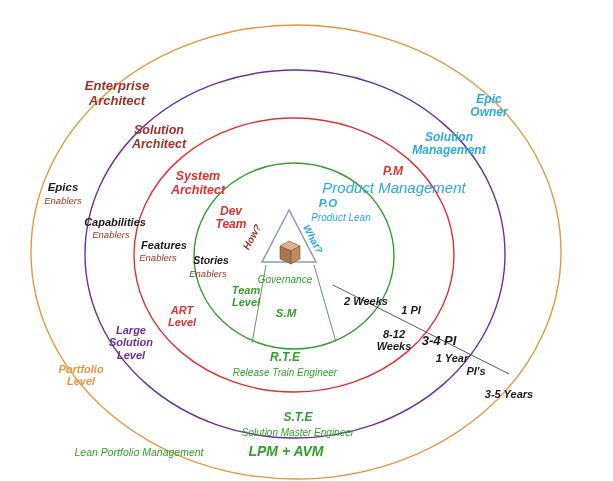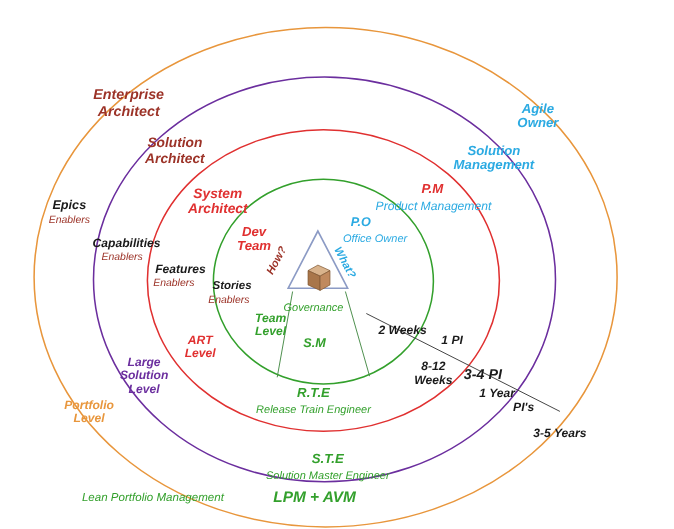--- a/index.html
+++ b/index.html
@@ -46,21 +46,21 @@
 
     <g>
       <polygon points="280,233 289,228 300,233 291,238" fill="#D9B38C" stroke="#7A5230" stroke-width="0.6"></polygon>
       <polygon points="280,233 291,238 291,251 280,246" fill="#A9764A" stroke="#7A5230" stroke-width="0.6"></polygon>
       <polygon points="291,238 300,233 300,246 291,251" fill="#C0895E" stroke="#7A5230" stroke-width="0.6"></polygon>
     </g>
   </svg>
 
   <div class="lbl dr" style="left:117px; top:81px; font-size:13px;">Enterprise
 Architect</div>
-  <div class="lbl cy" style="left:489px; top:93px; font-size:12px;">Agile
+  <div class="lbl cy" style="left:489px; top:93px; font-size:12px;">Epic
 Owner</div>
   <div class="lbl bk" style="left:63px; top:174px; font-size:11.5px;">Epics</div>
   <div class="lbl dr thin" style="left:63px; top:188px; font-size:9.5px;">Enablers</div>
   <div class="lbl or" style="left:81px; top:362px; font-size:11px;">Portfolio
 Level</div>
   <div class="lbl bk" style="left:476px; top:358px; font-size:11px;">PI's</div>
   <div class="lbl bk" style="left:509px; top:381px; font-size:11px;">3-5 Years</div>
 
   <div class="lbl dr" style="left:159px; top:124px; font-size:12.5px;">Solution
 Architect</div>
@@ -72,35 +72,35 @@
 Solution
 Level</div>
   <div class="lbl bk" style="left:439px; top:328px; font-size:13px;">3-4 PI</div>
   <div class="lbl bk" style="left:452px; top:345px; font-size:11px;">1 Year</div>
   <div class="lbl gr" style="left:298px; top:405px; font-size:12px;">S.T.E</div>
   <div class="lbl gr thin" style="left:298px; top:420px; font-size:10px;">Solution Master Engineer</div>
 
   <div class="lbl rd" style="left:198px; top:170px; font-size:12.5px;">System
 Architect</div>
   <div class="lbl rd" style="left:393px; top:159px; font-size:12px;">P.M</div>
-  <div class="lbl cy thin" style="left:394px; top:175px; font-size:11px;">Product Management</div>
+  <div class="lbl cy thin" style="left:394px; top:175px; font-size:15px;">Product Management</div>
   <div class="lbl bk" style="left:164px; top:232px; font-size:11px;">Features</div>
   <div class="lbl dr thin" style="left:158px; top:245px; font-size:9.5px;">Enablers</div>
   <div class="lbl rd" style="left:182px; top:303px; font-size:11px;">ART
 Level</div>
   <div class="lbl bk" style="left:394px; top:327px; font-size:11px;">8-12
 Weeks</div>
   <div class="lbl bk" style="left:411px; top:297px; font-size:11px;">1 PI</div>
   <div class="lbl gr" style="left:285px; top:345px; font-size:12px;">R.T.E</div>
   <div class="lbl gr thin" style="left:285px; top:360px; font-size:10px;">Release Train Engineer</div>
 
   <div class="lbl rd" style="left:231px; top:205px; font-size:12px;">Dev
 Team</div>
   <div class="lbl cy" style="left:328px; top:190px; font-size:11.5px;">P.O</div>
-  <div class="lbl cy thin" style="left:341px; top:205px; font-size:10px;">Office Owner</div>
+  <div class="lbl cy thin" style="left:341px; top:205px; font-size:10px;">Product Lean</div>
   <div class="lbl bk" style="left:211px; top:248px; font-size:10.5px;">Stories</div>
   <div class="lbl dr thin" style="left:208px; top:261px; font-size:9.5px;">Enablers</div>
   <div class="lbl gr" style="left:246px; top:283px; font-size:11px;">Team
 Level</div>
   <div class="lbl bk" style="left:366px; top:288px; font-size:11px;">2 Weeks</div>
   <div class="lbl gr" style="left:286px; top:300px; font-size:11.5px;">S.M</div>
 
   <div class="lbl dr rotl" style="left:252px; top:224px; font-size:10px;">How?</div>
   <div class="lbl cy rotr" style="left:313px; top:226px; font-size:10px;">What?</div>
   <div class="lbl gr thin" style="left:285px; top:267px; font-size:10px;">Governance</div>

